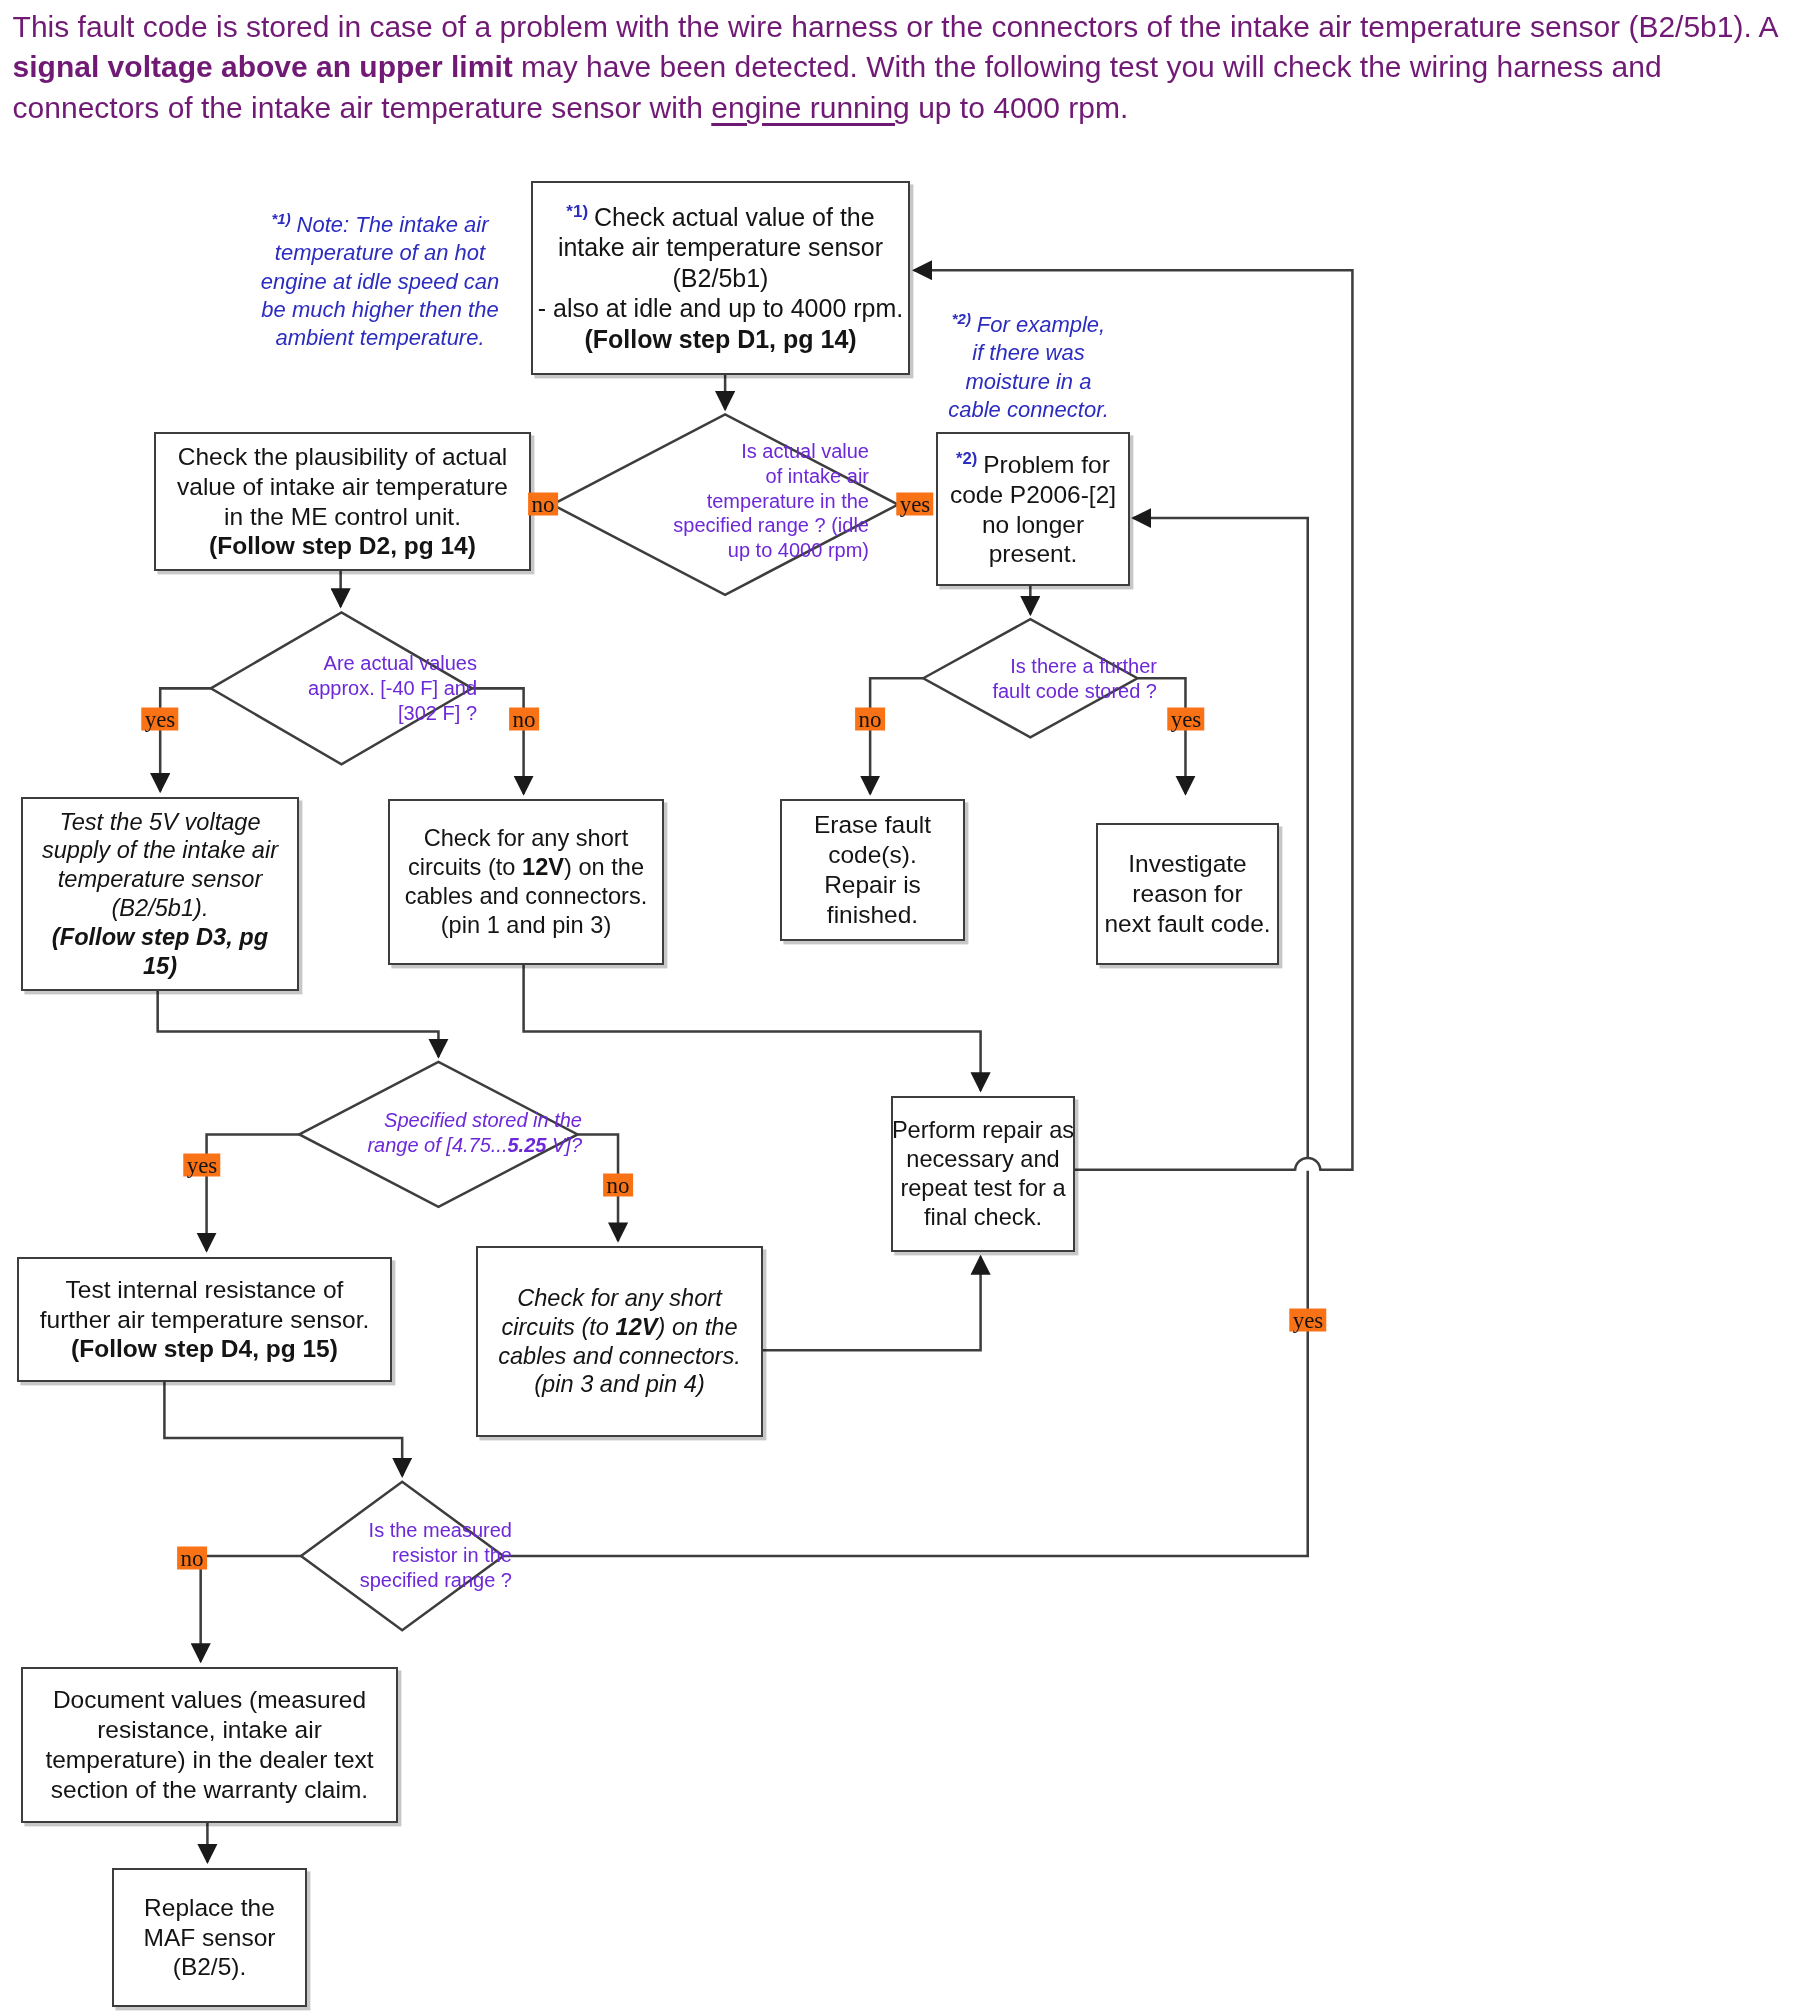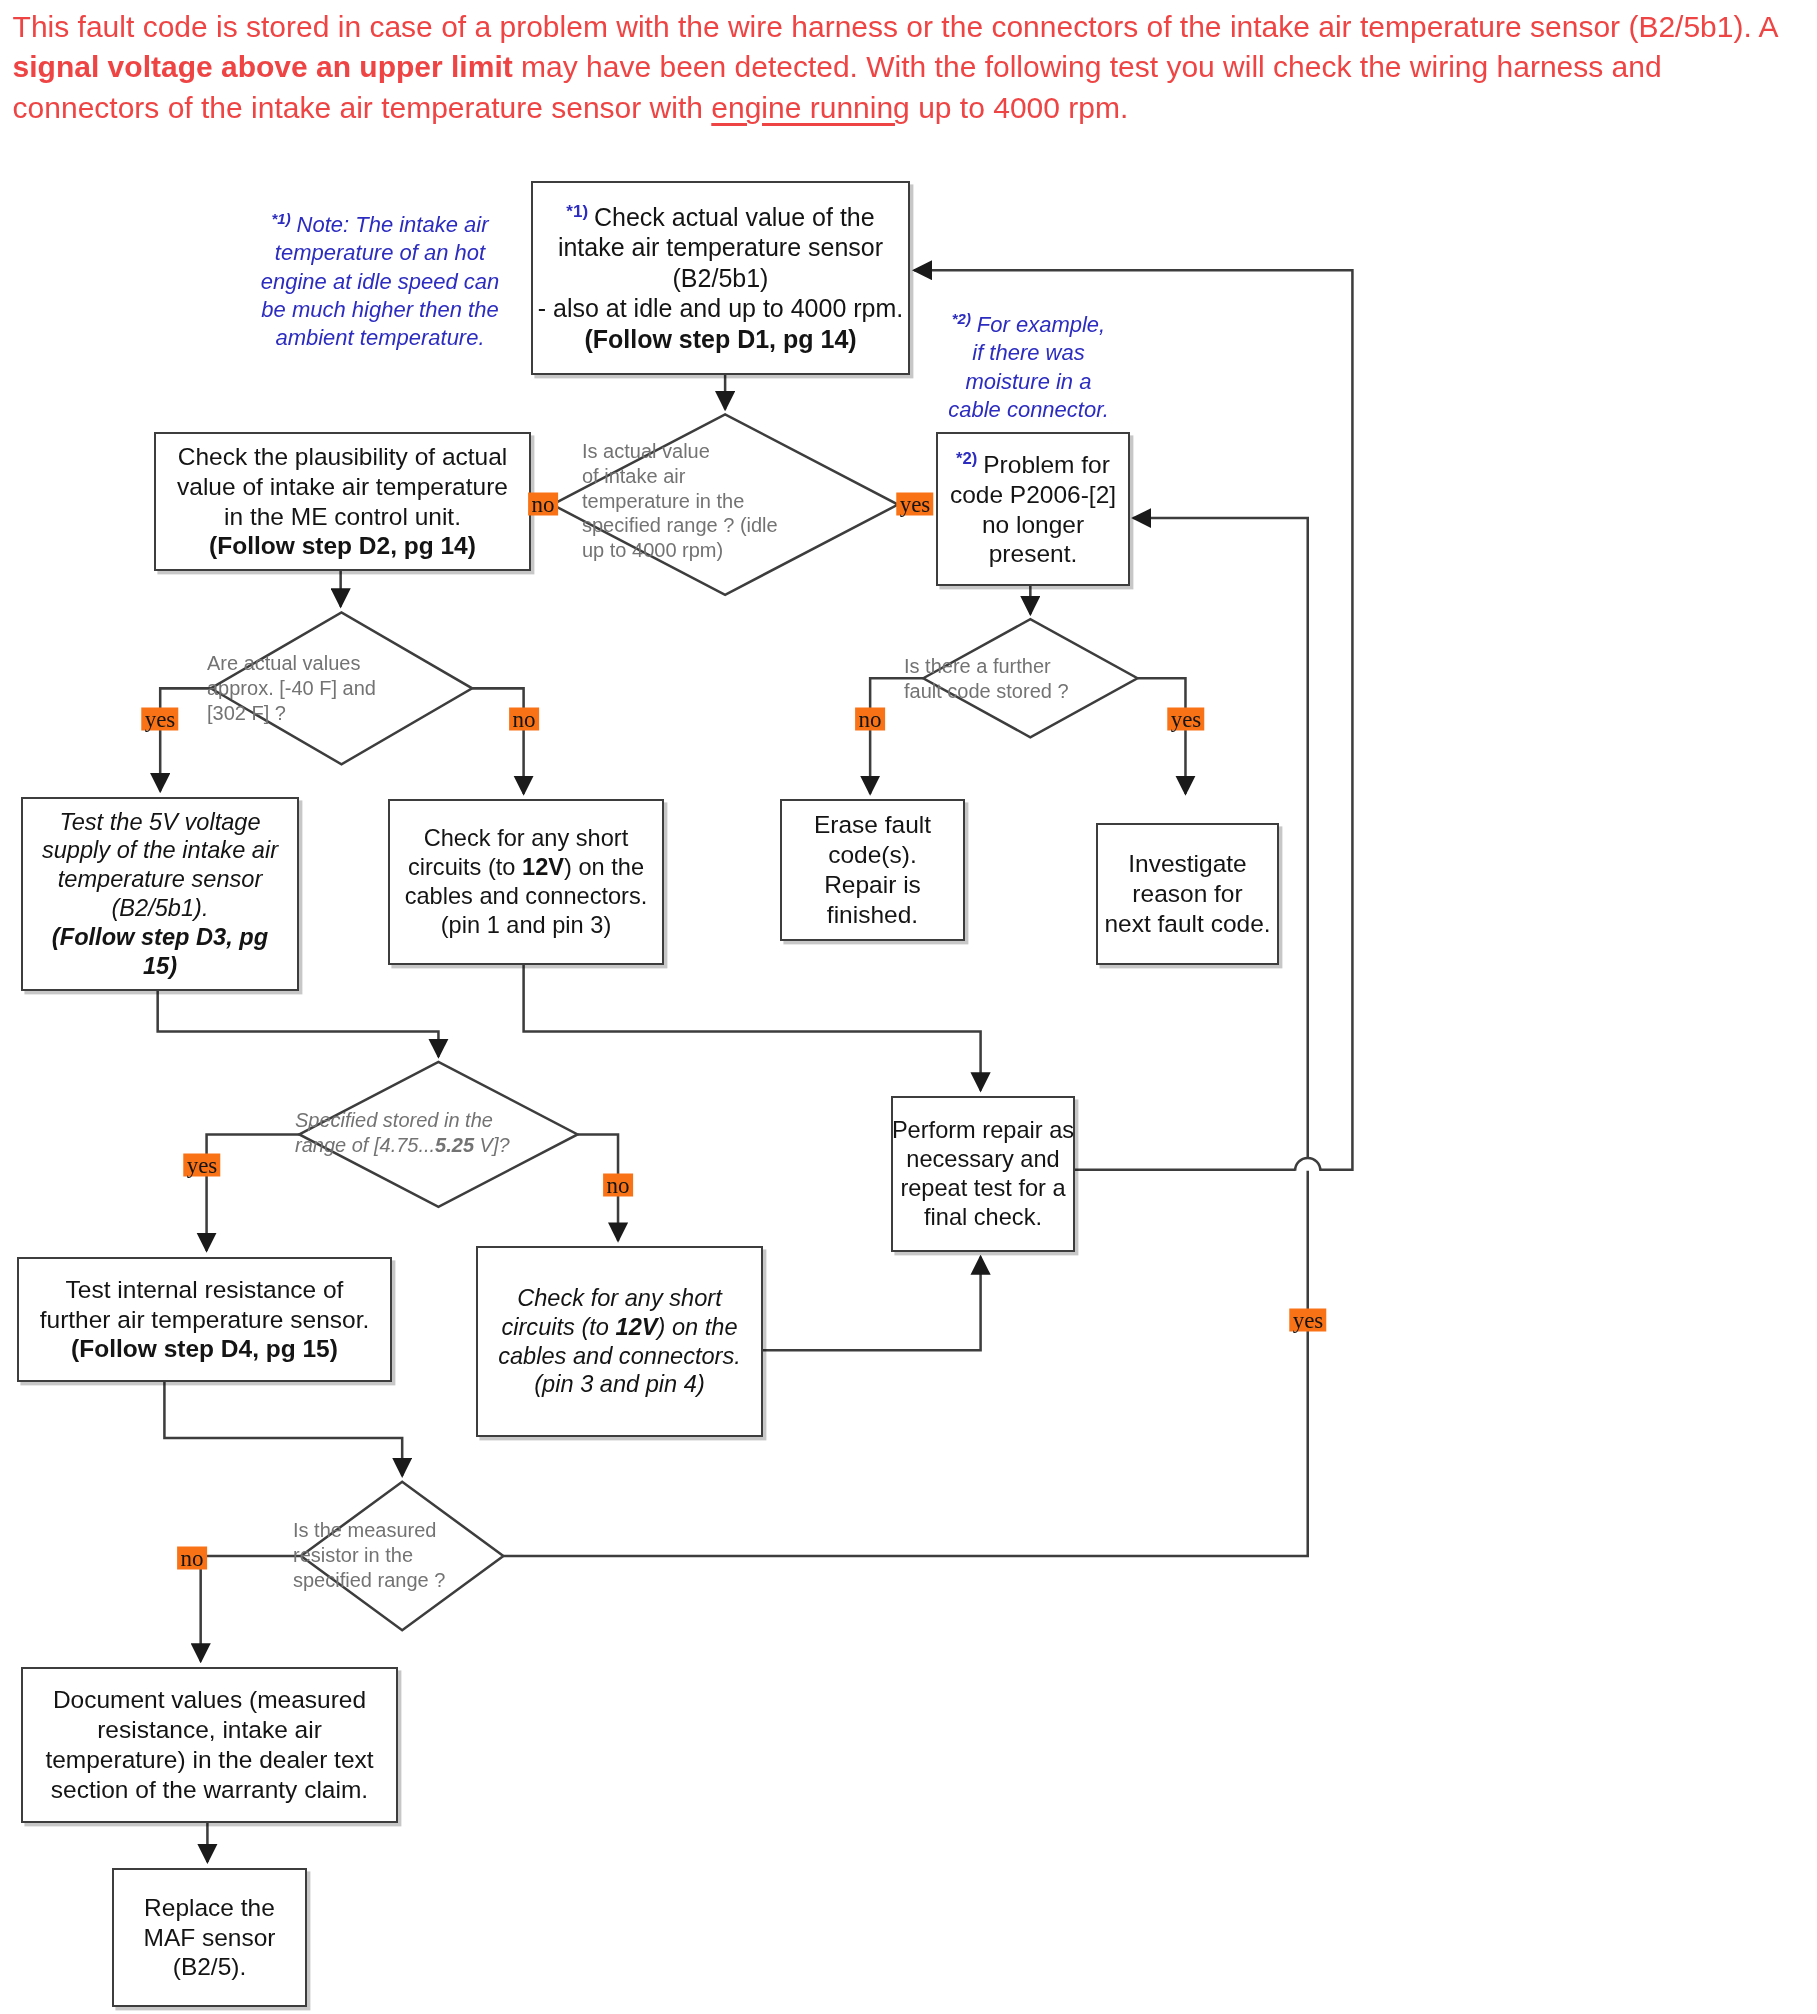--- a/index.html
+++ b/index.html
@@ -3,21 +3,21 @@
 <meta charset="utf-8">
 <style>
   html,body{margin:0;padding:0;background:#ffffff;}
   #canvas{
     position:relative;width:1817px;height:2015px;background:#fff;
     font-family:"Liberation Sans", sans-serif;color:#141414;overflow:hidden;
   }
   #wires{position:absolute;left:0;top:0;width:1817px;height:2015px;}
   .intro{
     position:absolute;left:12.6px;top:6.7px;width:1793px;
-    font-size:30px;line-height:1.36;color:#ef4444;
+    font-size:30px;line-height:1.36;color:#701a75;
   }
   .intro .b{font-weight:bold;}
   .intro .u{text-decoration:underline;text-decoration-thickness:2.5px;text-underline-offset:5px;}
   .note{
     position:absolute;text-align:center;color:#2c2cc0;font-style:italic;
     font-size:22px;line-height:1.28;
   }
   .sup{
     color:#2c2cc0;font-weight:bold;font-size:0.68em;vertical-align:super;
     margin-right:5.9px;font-style:normal;
@@ -26,21 +26,21 @@
   .box{
     position:absolute;background:#fff;border:2.5px solid #3d3d3d;
     box-shadow:3.4px 3.4px 0 rgba(0,0,0,0.22);
     display:flex;flex-direction:column;justify-content:center;align-items:center;
     text-align:center;font-size:24.5px;line-height:1.22;
   }
   .box>div{white-space:nowrap;}
   .bold{font-weight:bold;}
   .italic{font-style:italic;}
   .dtext{
-    position:absolute;text-align:left;font-size:20px;line-height:1.24;color:#737373;
+    position:absolute;text-align:right;font-size:20px;line-height:1.24;color:#6d28d9;
   }
   .dtext>div{white-space:nowrap;}
   .elabel{
     position:absolute;transform:translate(-50%,-50%);
     background:#f97316;padding:0 3.4px;font-size:23px;color:#141414;line-height:1;font-family:Liberation Serif, serif;
   }
   .diamond{fill:#ffffff;stroke:#3d3d3d;stroke-width:3;}
   .wire{fill:none;stroke:#3d3d3d;stroke-width:3;}
   .hop{fill:#ffffff;stroke:#3d3d3d;stroke-width:3;}
 </style>

